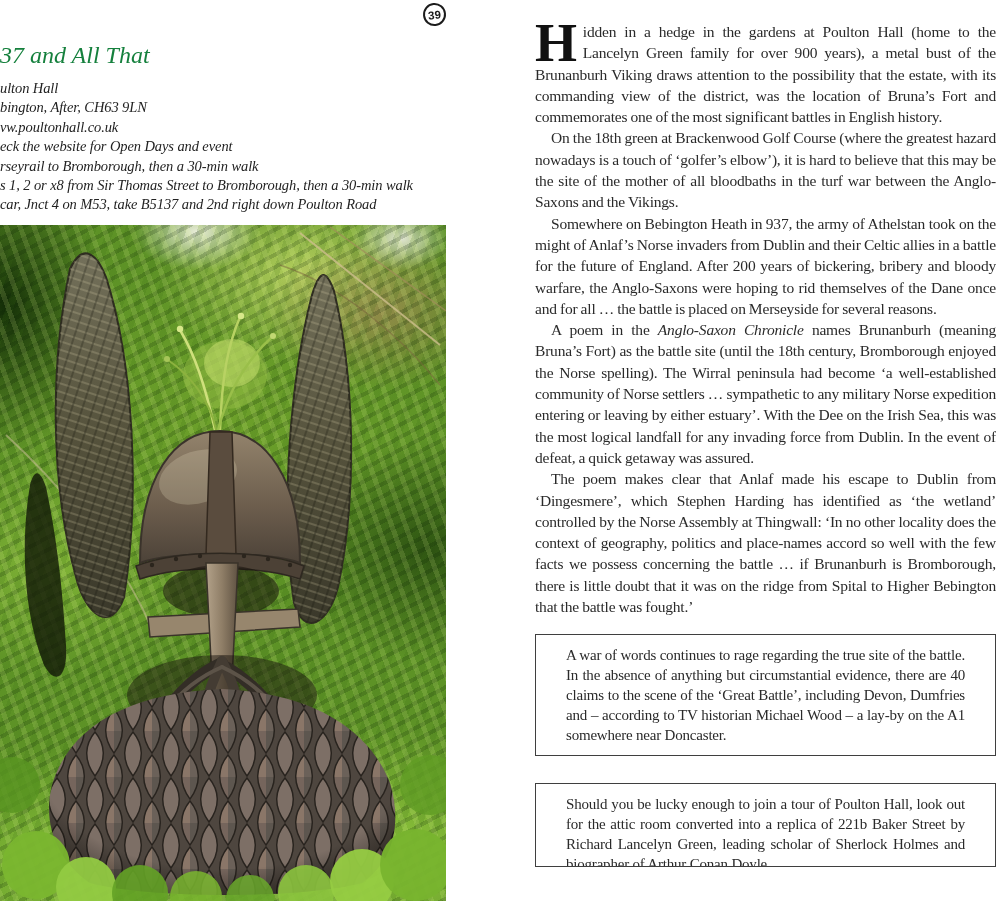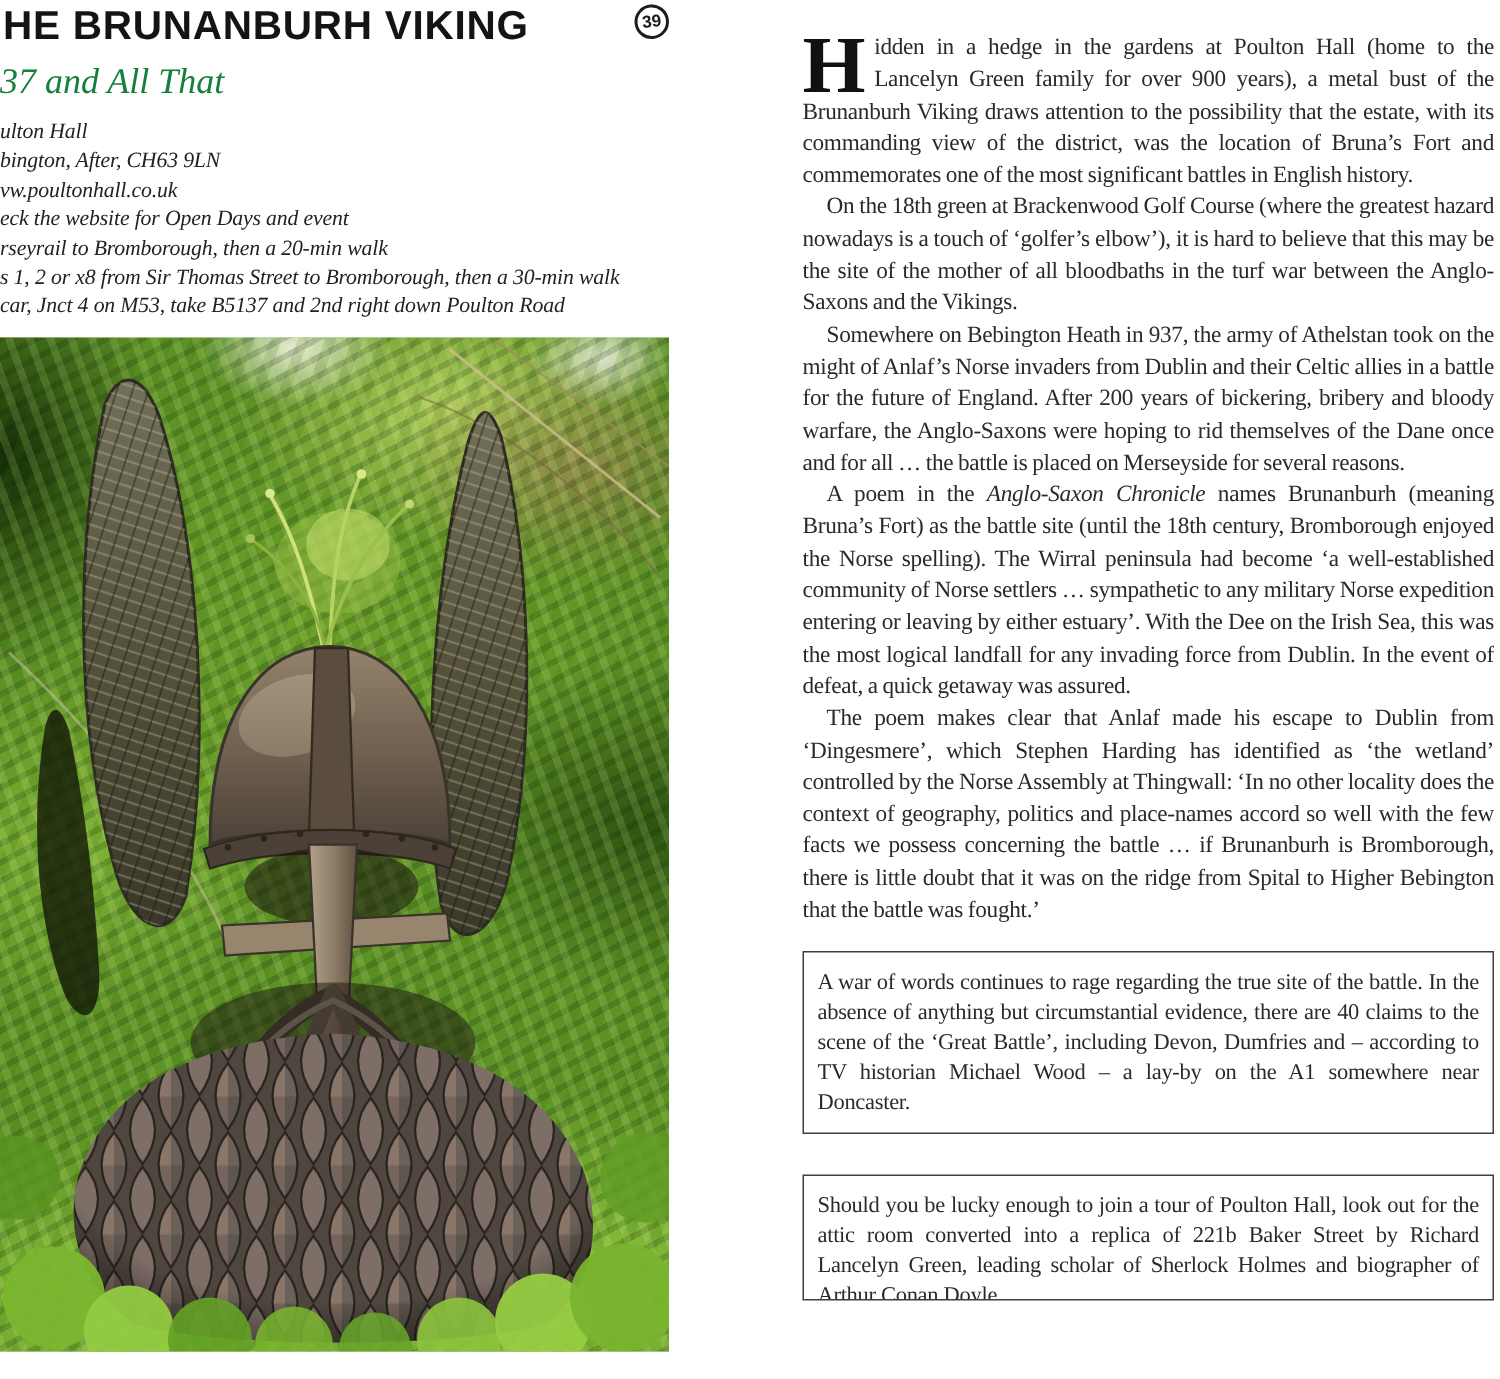--- a/index.html
+++ b/index.html
@@ -40,40 +40,39 @@
   .photo svg{position:absolute;inset:0;}
 
   
   .article{position:absolute;left:535px;top:21px;width:461px;height:612px;overflow:hidden;
            font-size:15.5px;line-height:21.3px;text-align:justify;color:#2a2a2a;
            letter-spacing:-.2px;word-spacing:-.5px;}
   .article p{margin:0;}
   .article p.ind{text-indent:16px;}
   .dropcap{float:left;font-weight:700;font-size:54px;line-height:40px;padding:2px 6px 0 0;color:#111;}
   .note-box{position:absolute;left:535px;width:461px;box-sizing:border-box;border:1.5px solid #3f3f3f;
-            padding:10px 9px;font-size:15px;line-height:20px;text-align:justify;color:#2a2a2a;
+            padding:10px 30px;font-size:15px;line-height:20px;text-align:justify;color:#2a2a2a;
             letter-spacing:-.2px;overflow:hidden;}
   #box1{top:634px;height:122px;}
   #box2{top:783px;height:84px;}
 </style>
 </head>
 <body>
 
 <div id="page">
 
-  <div class="title">HE BRUNANBURH VIKING</div>
   <div class="badge">39</div>
   <div class="subtitle">37 and All That</div>
 
   <div class="details">
     <div>ulton Hall</div>
     <div>bington, After, CH63 9LN</div>
     <div>vw.poultonhall.co.uk</div>
     <div>eck the website for Open Days and event</div>
-    <div>rseyrail to Bromborough, then a 20-min walk</div>
+    <div>rseyrail to Bromborough, then a 30-min walk</div>
     <div>s 1, 2 or x8 from Sir Thomas Street to Bromborough, then a 30-min walk</div>
     <div>car, Jnct 4 on M53, take B5137 and 2nd right down Poulton Road</div>
   </div>
 
   <div class="photo" title="metal bust of the Brunanburh Viking with winged helmet set in a green hedge">
     <svg viewBox="0 0 446 676" width="446" height="676">
       <defs>
         <linearGradient id="metal" x1="0" y1="0" x2="0" y2="1">
           <stop offset="0" stop-color="#93836c"></stop>
             <stop offset=".55" stop-color="#6e5f4e"></stop>

